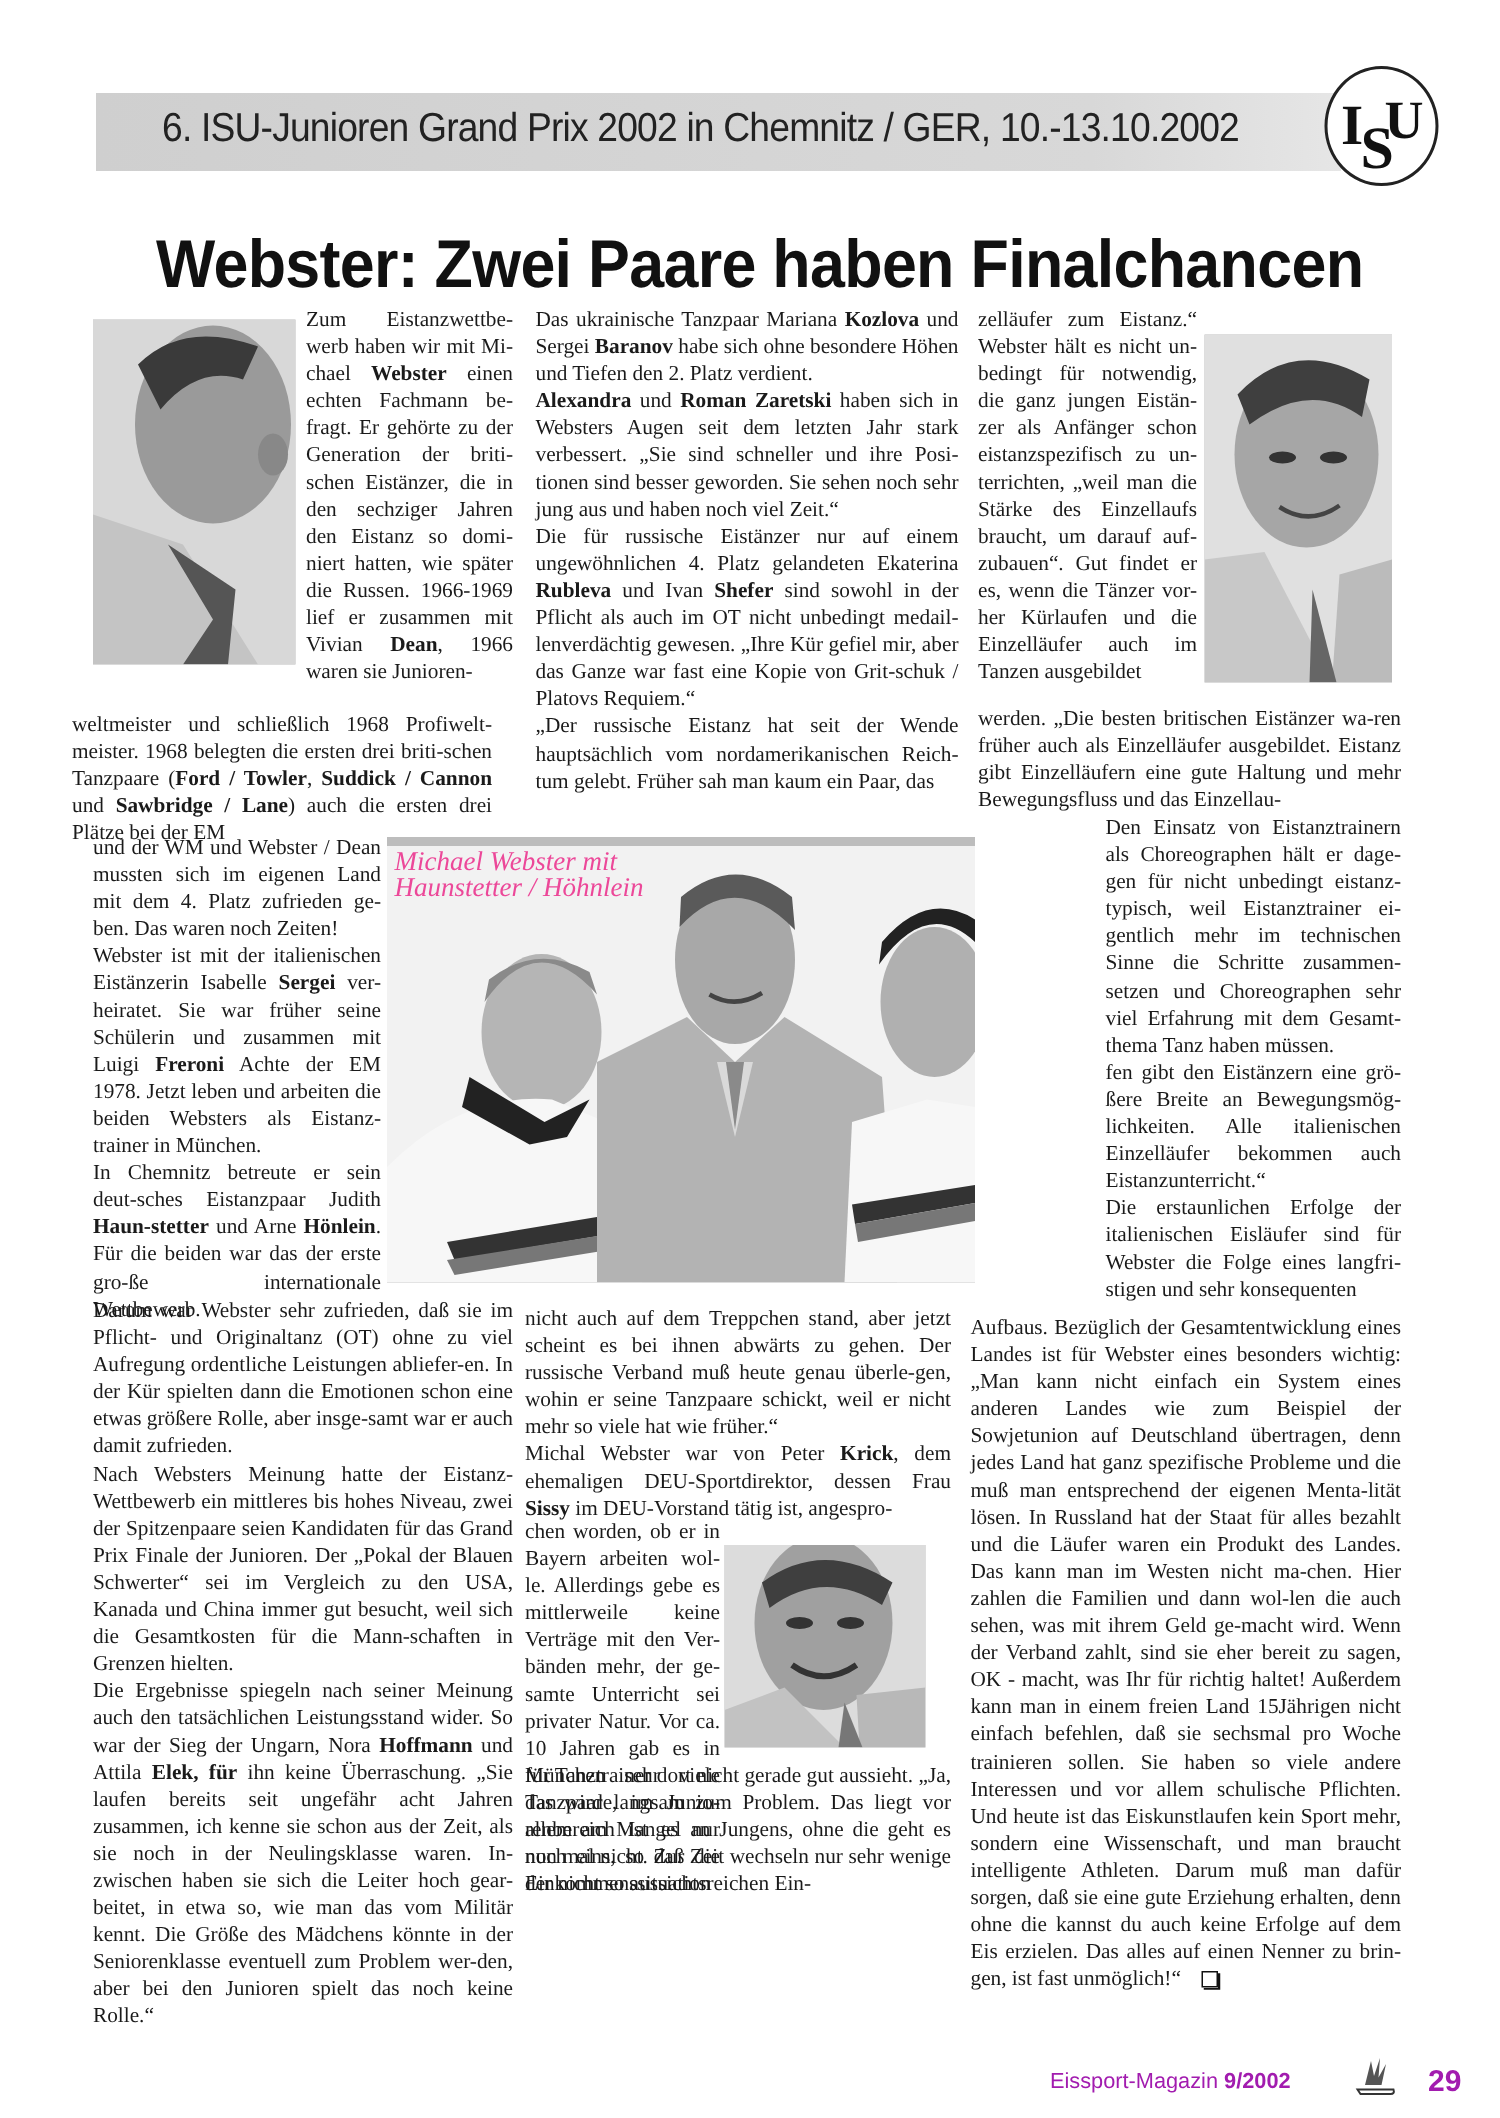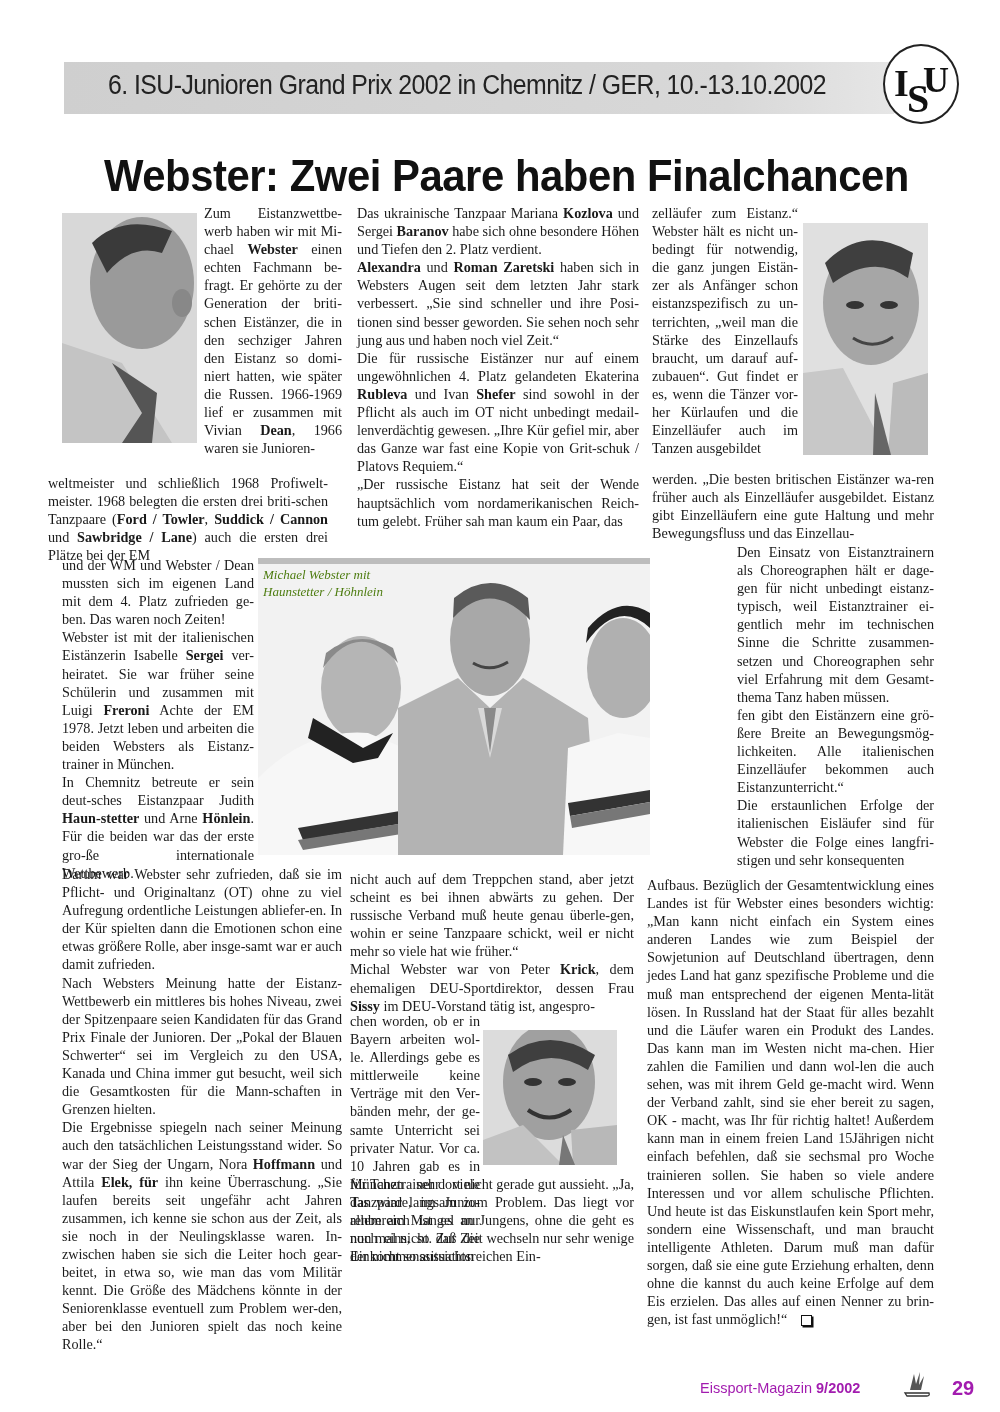--- a/index.html
+++ b/index.html
@@ -7,21 +7,21 @@
   .banner{position:absolute;left:64px;top:62px;width:830px;height:52px;background:linear-gradient(90deg,#cfcfcf,#d8d8d8 80%,#e6e6e6);}
   .banner-text{position:absolute;left:108px;top:70px;font-family:"Liberation Sans",sans-serif;font-size:27px;letter-spacing:-0.6px;transform:scaleX(0.92);transform-origin:left center;color:#222;white-space:nowrap;}
   .logo{position:absolute;left:883px;top:44px;width:72px;height:76px;border:2px solid #222;border-radius:50%;background:#fff;}
   .logo svg{width:100%;height:100%;}
   .headline{position:absolute;left:104px;top:150px;font-family:"Liberation Sans",sans-serif;font-weight:bold;font-size:45px;letter-spacing:-0.5px;color:#111;white-space:nowrap;transform:scaleX(0.93);transform-origin:left center;}
   .txt{position:absolute;font-size:14.2px;line-height:18.1px;text-align:justify;hyphens:manual;}
   .txt p{margin:0;}
   .txt b{font-weight:bold;}
   .photo{position:absolute;overflow:hidden;background:#bdbdbd;}
   .photo svg{width:100%;height:100%;display:block;}
-  .caption{position:absolute;left:263px;top:566px;font-style:italic;font-size:13px;line-height:17px;color:#4d7c0f;}
+  .caption{position:absolute;left:263px;top:566px;font-style:italic;font-size:18px;line-height:17px;color:#ec4899;}
   .endmark{display:inline-block;width:9px;height:9px;border:1.6px solid #111;box-shadow:1.5px 1.5px 0 #111;margin-left:14px;vertical-align:middle;}
   .footer{position:absolute;left:700px;top:1380px;font-family:"Liberation Sans",sans-serif;font-size:14.5px;color:#a21caf;white-space:nowrap;}
   .footer .issue{font-weight:bold;}
   .footer .pageno{position:absolute;left:252px;top:-3px;font-weight:bold;font-size:20px;}
   .skate{position:absolute;left:202px;top:-10px;width:30px;height:28px;}
 </style>
 </head>
 <body>
 
 <div class="banner"></div>

